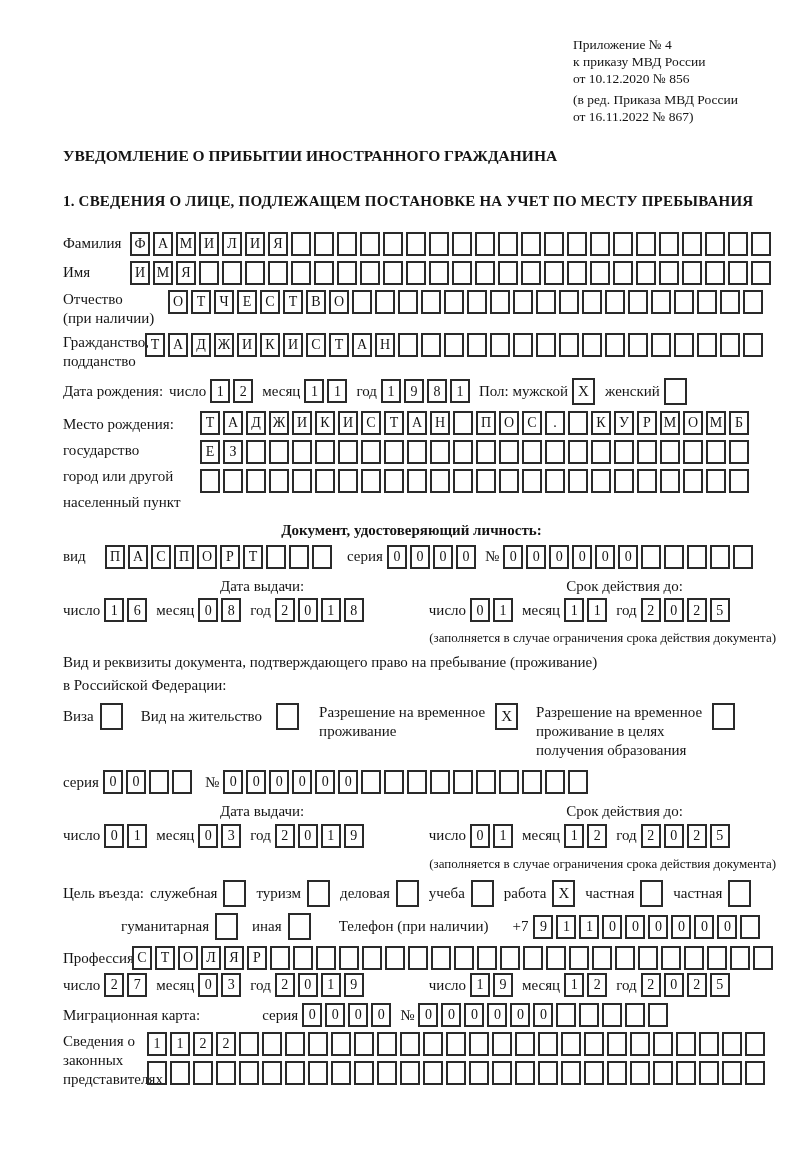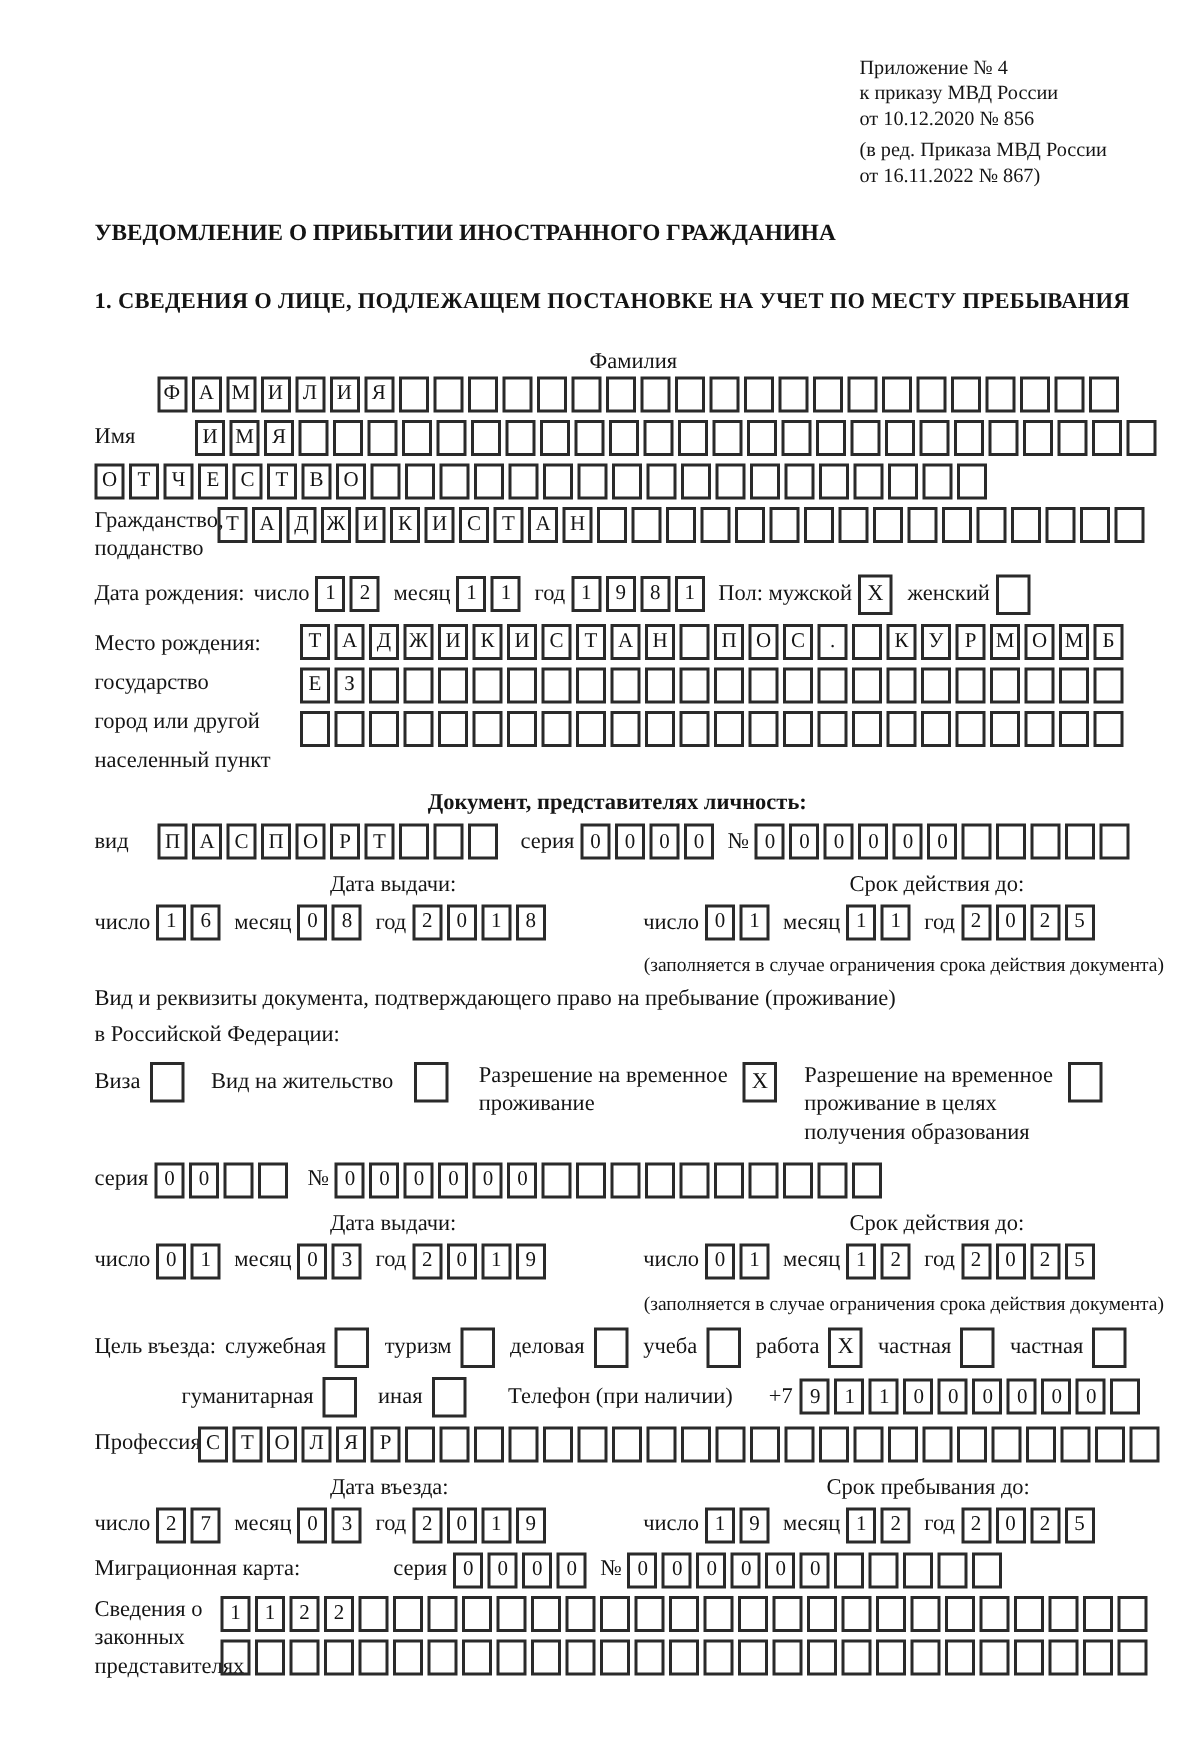--- a/index.html
+++ b/index.html
@@ -64,21 +64,21 @@
     </div>
   </div>
 
 
   <div class="title">
     <div>УВЕДОМЛЕНИЕ О ПРИБЫТИИ ИНОСТРАННОГО ГРАЖДАНИНА</div>
   </div>
 
   <div class="sec">1. СВЕДЕНИЯ О ЛИЦЕ, ПОДЛЕЖАЩЕМ ПОСТАНОВКЕ НА УЧЕТ ПО МЕСТУ ПРЕБЫВАНИЯ</div>
 
-  <div class="row" style="margin-top:21px;flex-direction:column;">
+  <div class="row" style="margin-top:21px;">
     <span class="lbl w-surname">Фамилия</span>
     <span class="cells">
         <span class="cb">Ф</span>
         <span class="cb">А</span>
         <span class="cb">М</span>
         <span class="cb">И</span>
         <span class="cb">Л</span>
         <span class="cb">И</span>
         <span class="cb">Я</span>
         <span class="cb"></span>
@@ -133,20 +133,24 @@
         <span class="cb"></span>
         <span class="cb"></span>
         <span class="cb"></span>
         <span class="cb"></span>
         <span class="cb"></span>
         <span class="cb"></span>
       </span>
   </div>
 
   <div class="row top">
+    <div class="lbl w-patro twolines">
+      <div>Отчество</div>
+      <div>(при наличии)</div>
+    </div>
     <span class="cells">
         <span class="cb">О</span>
         <span class="cb">Т</span>
         <span class="cb">Ч</span>
         <span class="cb">Е</span>
         <span class="cb">С</span>
         <span class="cb">Т</span>
         <span class="cb">В</span>
         <span class="cb">О</span>
         <span class="cb"></span>
@@ -319,21 +323,21 @@
             <span class="cb"></span>
             <span class="cb"></span>
             <span class="cb"></span>
             <span class="cb"></span>
             <span class="cb"></span>
           </span>
       </div>
     </div>
   </div>
 
-  <div class="center-bold">Документ, представителях личность:</div>
+  <div class="center-bold">Документ, удостоверяющий личность:</div>
 
   <div class="row">
     <span class="lbl w-kind">вид</span>
     <span class="cells">
         <span class="cb">П</span>
         <span class="cb">А</span>
         <span class="cb">С</span>
         <span class="cb">П</span>
         <span class="cb">О</span>
         <span class="cb">Р</span>
@@ -583,24 +587,20 @@
         <span class="cb"></span>
         <span class="cb"></span>
         <span class="cb"></span>
         <span class="cb"></span>
         <span class="cb"></span>
         <span class="cb"></span>
         <span class="cb"></span>
       </span>
   </div>
 
-  <div class="row heads">
-    <span class="h1">Дата въезда:</span>
-    <span style="margin-left:252px;">Срок пребывания до:</span>
-  </div>
 
   <div class="row" style="margin-top:3px;">
     <span class="dlab first">число</span>
     <span class="cells">
         <span class="cb">2</span>
         <span class="cb">7</span>
       </span>
     <span class="dlab">месяц</span>
     <span class="cells">
         <span class="cb">0</span>

